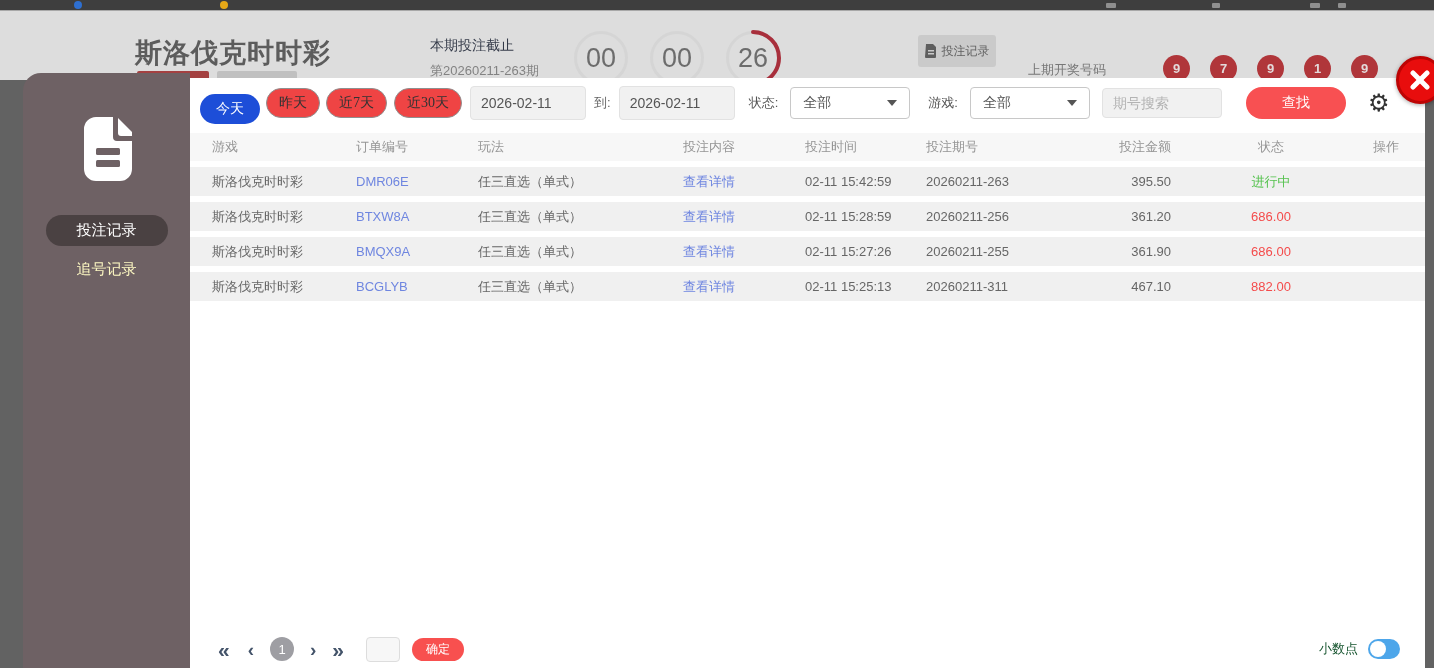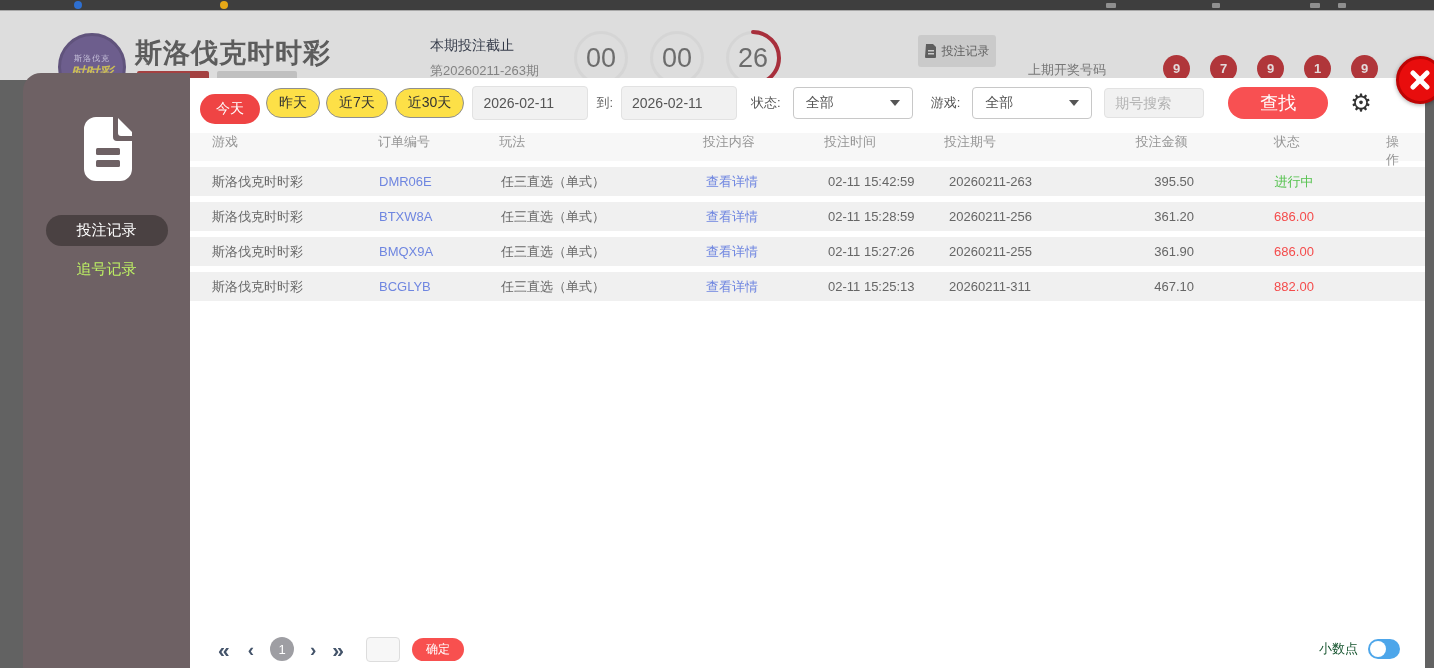--- a/index.html
+++ b/index.html
@@ -30,45 +30,45 @@
   .cd-arc { position:absolute; left:-5px; top:-5px; }
   .bet-rec-btn { position:absolute; left:918px; top:24px; width:78px; height:32px; background:#d4d4d4; border-radius:3px; display:flex; align-items:center; justify-content:center; gap:5px; font-size:12px; color:#4a4a4a; }
   .last-label { position:absolute; left:1028px; top:50px; font-size:13px; color:#696969; }
   .balls { position:absolute; left:1163px; top:44px; display:flex; gap:20px; }
   .ball { width:27px; height:27px; border-radius:50%; background:#b2161c; color:#f4e8e8; font-size:13px; font-weight:bold; display:flex; align-items:center; justify-content:center; }
 
   
   .side-panel { position:absolute; left:23px; top:73px; width:167px; height:595px; background:#6e6164; border-radius:18px 0 0 0; z-index:3; }
   .doc-icon { display:block; margin:44px auto 0; }
   .side-item-active { margin:34px auto 0; width:122px; height:31px; border-radius:16px; background:#4a4142; color:#ffffff; font-size:15px; display:flex; align-items:center; justify-content:center; cursor:pointer; }
-  .side-item { margin-top:14px; text-align:center; color:#bef264; font-size:15px; cursor:pointer; }
+  .side-item { margin-top:14px; text-align:center; color:#fef9c3; font-size:15px; cursor:pointer; }
 
   
   .modal { position:absolute; left:190px; top:78px; width:1235px; height:590px; background:#ffffff; border-radius:0 6px 0 0; z-index:4; }
 
   .filter-bar { position:absolute; left:10px; top:8px; right:0; height:34px; display:flex; align-items:center; }
   .qbtn { height:30px; border-radius:15px; font-size:14px; display:flex; align-items:center; justify-content:center; cursor:pointer; }
-  .qbtn-active { width:60px; background:#ef4444; color:#fff; border:none;margin-top:12px; }
-  .qbtn-outline { background:#fde047; border:1px solid #8f8f8f; color:#333; padding:12px 12px; }
+  .qbtn-active { width:60px; background:#1d4ed8; color:#fff; border:none;margin-top:12px; }
+  .qbtn-outline { background:#ef4444; border:1px solid #8f8f8f; color:#333; padding:12px 12px;font-family:Liberation Serif, serif; }
   .q2 { margin-left:6px; } .q3 { margin-left:6px; } .q4 { margin-left:7px; }
   .date-input { margin-left:8px; width:116px; height:30px; background:#f1f1f1; border:1px solid #e2e2e2; border-radius:4px; color:#555; font-size:14px; padding:16px 10px; font-family:inherit; }
   .to-label { margin-left:8px; font-size:13px; color:#666; }
   .fl-label { font-size:13px; color:#555; }
   .lab-status { margin-left:14px; } .lab-game { margin-left:18px; }
   .select { margin-left:12px; width:120px; height:32px; border:1px solid #c8c8c8; border-radius:4px; background:#fff; display:flex; justify-content:space-between; align-items:center; padding:0 12px; font-size:14px; color:#555; cursor:pointer; }
   .chev { width:0; height:0; border-left:5px solid transparent; border-right:5px solid transparent; border-top:6px solid #555; }
-  .search-input { margin-left:12px; width:100px; height:30px; background:#f1f1f1; border:1px solid #e2e2e2; border-radius:4px; font-size:14px; padding:0 10px; font-family:inherit; color:#0f766e; }
+  .search-input { margin-left:12px; width:120px; height:30px; background:#f1f1f1; border:1px solid #e2e2e2; border-radius:4px; font-size:14px; padding:0 10px; font-family:inherit; color:#0f766e; }
   .search-input::placeholder { color:#b3b3b3; }
-  .find-btn { margin-left:24px; width:100px; height:32px; border-radius:16px; background:#f85052; color:#fff; font-size:18px; border:none; cursor:pointer; }
+  .find-btn { margin-left:24px; width:100px; height:32px; border-radius:16px; background:#f85052; color:#fff; font-size:14px; border:none; cursor:pointer; }
   .gear { margin-left:22px; font-size:24px; color:#333; cursor:pointer; line-height:1; }
 
-  .thead { position:absolute; left:0; top:55px; width:100%; height:28px; background:#f7f7f7; display:flex; font-size:13px; color:#959595; padding-left:22px; }
+  .thead { position:absolute; left:0; top:55px; width:100%; height:28px; background:#f7f7f7; display:flex; align-items:center; font-size:13px; color:#959595; padding-left:22px; }
   .tbody { position:absolute; left:0; top:89px; width:100%; }
   .trow { height:29px; background:#f0f0f0; margin-bottom:6px; display:flex; align-items:center; font-size:13px; color:#666; padding-left:22px; }
-  .c1 { width:144px; } .c2 { width:122px;margin-left:23px; } .c3 { width:205px; } .c4 { width:122px; }
+  .c1 { width:144px; } .c2 { width:122px; } .c3 { width:205px; } .c4 { width:122px; }
   .c5 { width:121px; } .c6 { width:150px; } .c7 { width:95px; text-align:right; }
   .c8 { width:200px; text-align:center; } .c9 { flex:1; text-align:right; padding-right:26px; }
   .link { color:#6f86e0; cursor:pointer; }
   .st-green { color:#55c24e; }
   .st-red { color:#f44b4b; }
 
   .summary { position:absolute; left:0; top:522px; width:100%; height:28px; background:#e2e2e2; font-size:14px; color:#555; }
   .summary span { position:absolute; top:6px; }
   .sum-l1 { left:380px; } .sum-v1 { left:530px; width:88px; text-align:right; }
   .sum-l2 { left:690px; } .sum-v2 { left:840px; width:88px; text-align:right; }
@@ -97,24 +97,20 @@
   <div class="top-strip">
     <div class="ts-dot ts-blue"></div>
     <div class="ts-dot ts-yellow"></div>
     <div class="ts-g" style="left:1106px;width:10px;"></div>
     <div class="ts-g" style="left:1212px;width:8px;"></div>
     <div class="ts-g" style="left:1310px;width:10px;"></div>
     <div class="ts-g" style="left:1338px;width:8px;"></div>
   </div>
 
   <div class="page-header">
-    <div class="logo">
-      <span class="logo-l1">斯洛伐克</span>
-      <span class="logo-l2">时时彩</span>
-    </div>
     <div class="pg-title">斯洛伐克时时彩</div>
     <div class="btn-red-sm"></div>
     <div class="btn-gray-sm"></div>
     <div class="deadline">本期投注截止</div>
     <div class="period">第20260211-263期</div>
     <div class="cd-wrap">
       <div class="cd-circle">
           <span>00</span>
         </div>
       <div class="cd-circle">

